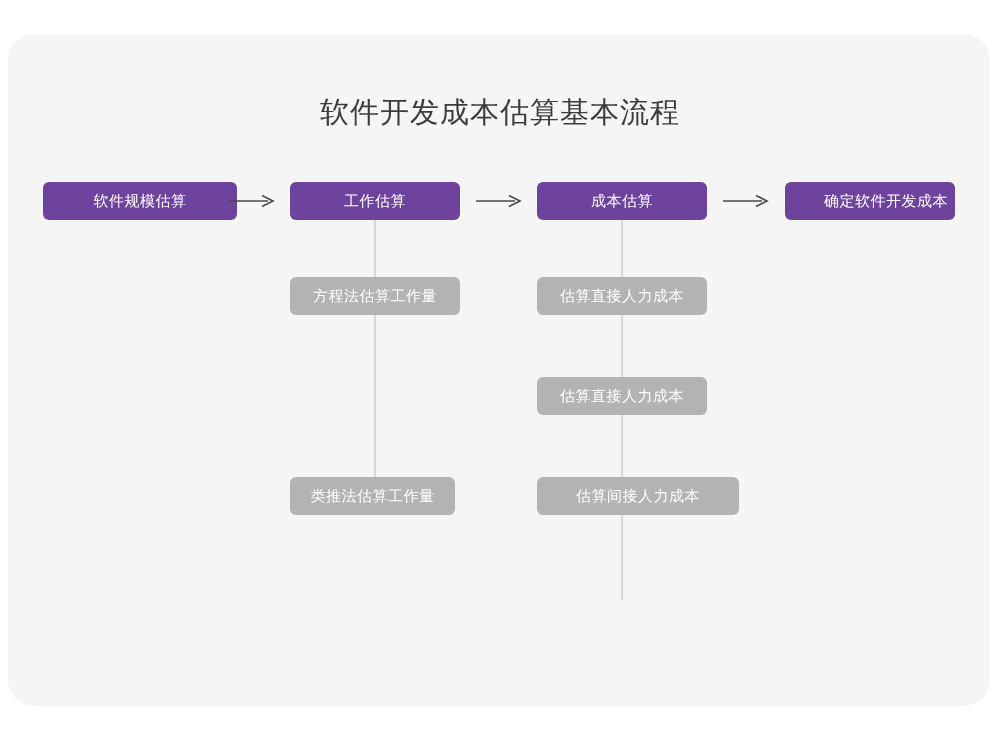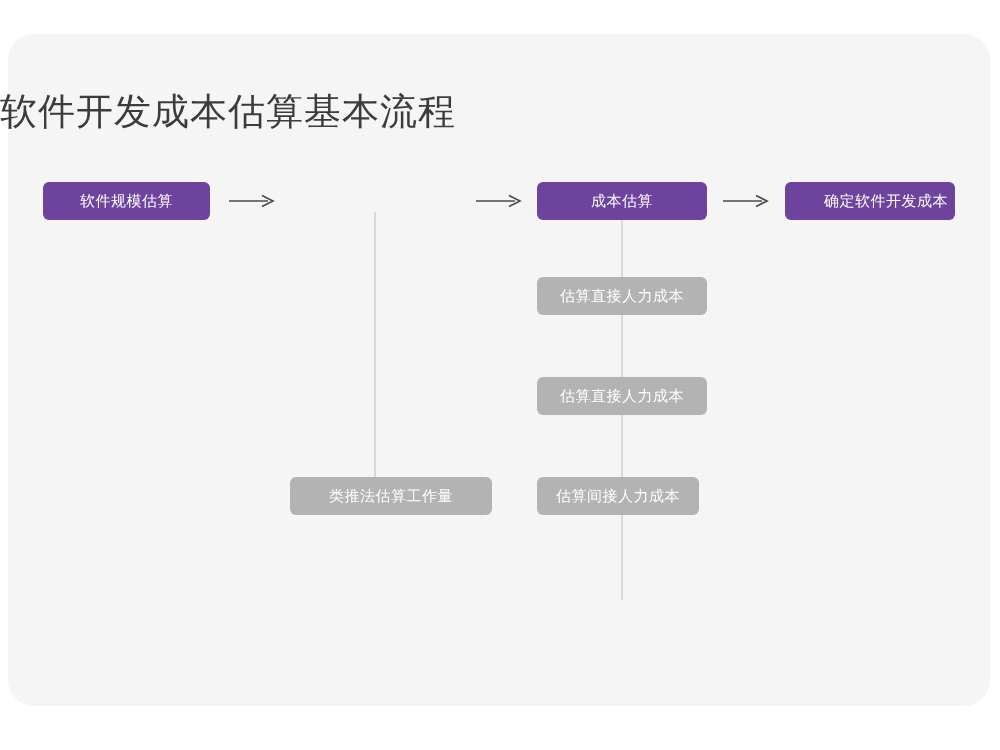--- a/index.html
+++ b/index.html
@@ -38,21 +38,22 @@
     width: 1000px;
     height: 750px;
   }
 
   
   .title {
     position: absolute;
     left: 0;
     top: 92px;
     width: 1000px;
-    font-size: 37px;
+    text-align: center;
+    font-size: 29px;
     line-height: 40px;
     color: #3c3c3c;
     letter-spacing: 1px;
     white-space: nowrap;
   }
 
   
   .vline {
     position: absolute;
     width: 2px;
@@ -101,31 +102,34 @@
 
   <div class="card"></div>
 
   <div class="diagram">
 
     <div class="title">软件开发成本估算基本流程</div>
 
     <div class="vline" style="left:374px; top:212px; height:285px;"></div>
     <div class="vline" style="left:621px; top:212px; height:388px;"></div>
 
-    <div class="node primary" style="left:43px; top:182px; width:167px;">
+    <div class="node primary" style="left:43px; top:182px; width:194px;">
       <span>软件规模估算</span>
     </div>
 
     <div class="arrow" style="left:213px; top:182px; width:77px;">
       <svg width="48" height="14" viewBox="0 0 48 14" aria-hidden="true">
         <path d="M1 7 H40" stroke="#4a4a4a" stroke-width="1.6" fill="none"></path>
         <path d="M34 1.5 L45 7 L34 12.5" stroke="#4a4a4a" stroke-width="1.6" fill="none"></path>
       </svg>
     </div>
 
+    <div class="node primary" style="left:290px; top:182px; width:170px;">
+      <span>工作估算</span>
+    </div>
 
     <div class="arrow" style="left:460px; top:182px; width:77px;">
       <svg width="48" height="14" viewBox="0 0 48 14" aria-hidden="true">
         <path d="M1 7 H40" stroke="#4a4a4a" stroke-width="1.6" fill="none"></path>
         <path d="M34 1.5 L45 7 L34 12.5" stroke="#4a4a4a" stroke-width="1.6" fill="none"></path>
       </svg>
     </div>
 
     <div class="node primary" style="left:537px; top:182px; width:170px;">
       <span>成本估算</span>
@@ -135,33 +139,36 @@
       <svg width="48" height="14" viewBox="0 0 48 14" aria-hidden="true">
         <path d="M1 7 H40" stroke="#4a4a4a" stroke-width="1.6" fill="none"></path>
         <path d="M34 1.5 L45 7 L34 12.5" stroke="#4a4a4a" stroke-width="1.6" fill="none"></path>
       </svg>
     </div>
 
     <div class="node primary" style="left:785px; top:182px; width:170px;padding-left:32px;">
       <span>确定软件开发成本</span>
     </div>
 
+    <div class="node secondary" style="left:290px; top:277px; width:170px;">
+      <span>方程法估算工作量</span>
+    </div>
 
 
-    <div class="node secondary" style="left:290px; top:477px; width:202px;">
+    <div class="node secondary" style="left:290px; top:477px; width:165px;">
       <span>类推法估算工作量</span>
     </div>
 
     <div class="node secondary" style="left:537px; top:277px; width:170px;">
       <span>估算直接人力成本</span>
     </div>
 
     <div class="node secondary" style="left:537px; top:377px; width:170px;">
       <span>估算直接人力成本</span>
     </div>
 
-    <div class="node secondary" style="left:537px; top:477px; width:162px;">
+    <div class="node secondary" style="left:537px; top:477px; width:202px;">
       <span>估算间接人力成本</span>
     </div>
 
 
   </div>
 </div>
 
 </body></html>

